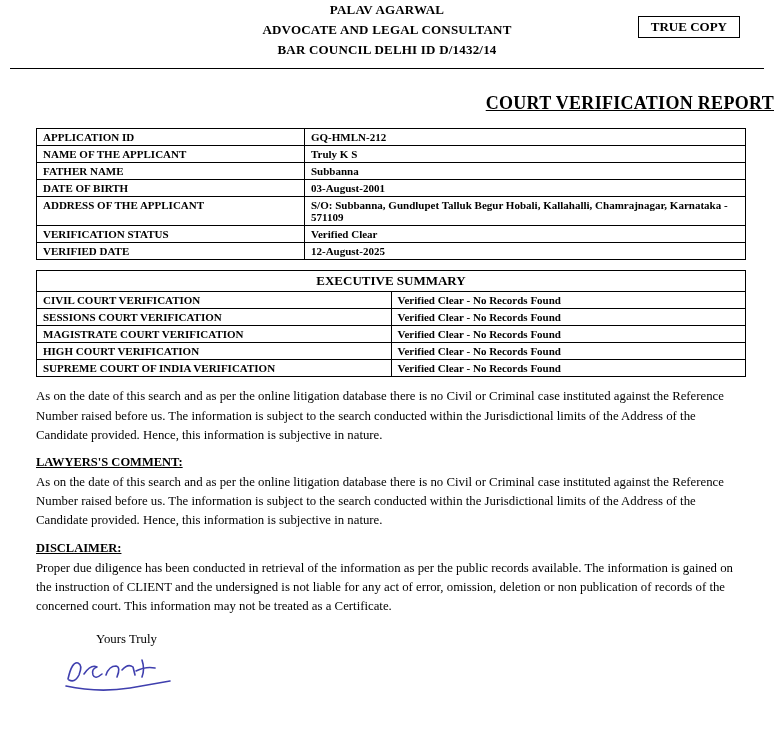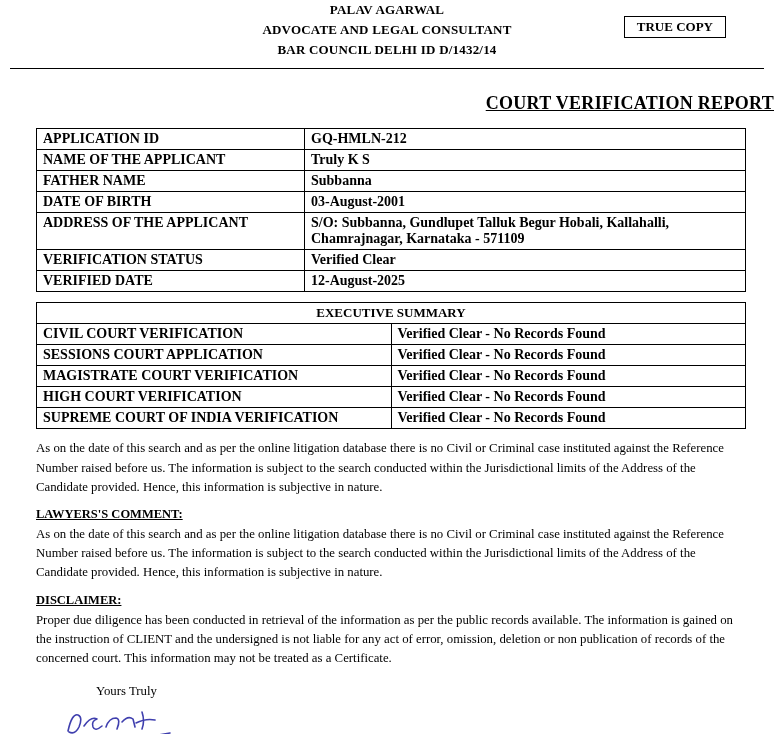--- a/index.html
+++ b/index.html
@@ -12,21 +12,21 @@
     font-family: "Liberation Serif", "DejaVu Serif", serif;
     position: relative;
     overflow: hidden;
   }
   
   .letterhead { text-align: center; }
   .letterhead div { font-weight: bold; font-size: 13px; line-height: 1.55; letter-spacing: 0.2px; }
   .true-copy {
     position: absolute;
     top: 16px;
-    right: 48px;
+    right: 34px;
     border: 1px solid #000;
     padding: 2px 12px;
     font-weight: bold;
     font-size: 13px;
   }
   .head-rule {
     border: 0;
     border-top: 1.5px solid #000;
     margin: 8px 10px 0 10px;
   }
@@ -42,21 +42,21 @@
   table {
     border-collapse: collapse;
     width: 710px;
     margin: 0 0 0 36px;
     table-layout: fixed;
   }
   .details-table { margin-top: 14px; }
   td, th {
     border: 1px solid #000;
     padding: 2px 6px;
-    font-size: 14px;
+    font-size: 11px;
     vertical-align: top;
   }
   .col-label { width: 268px; font-weight: bold; }
   .col-value { font-weight: bold; }
   .summary-table { margin-top: 10px; }
   .summary-title-cell {
     text-align: center;
     font-weight: bold;
     font-size: 13px;
     padding: 2px 6px;
@@ -132,21 +132,21 @@
   <table class="summary-table">
     <tbody>
       <tr>
         <td class="summary-title-cell" colspan="2">EXECUTIVE SUMMARY</td>
       </tr>
       <tr>
         <td class="col-label">CIVIL COURT VERIFICATION</td>
         <td class="summary-value">Verified Clear - No Records Found</td>
       </tr>
       <tr>
-        <td class="col-label">SESSIONS COURT APPLICATION</td>
+        <td class="col-label">SESSIONS COURT VERIFICATION</td>
         <td class="summary-value">Verified Clear - No Records Found</td>
       </tr>
       <tr>
         <td class="col-label">MAGISTRATE COURT VERIFICATION</td>
         <td class="summary-value">Verified Clear - No Records Found</td>
       </tr>
       <tr>
         <td class="col-label">HIGH COURT VERIFICATION</td>
         <td class="summary-value">Verified Clear - No Records Found</td>
       </tr>

